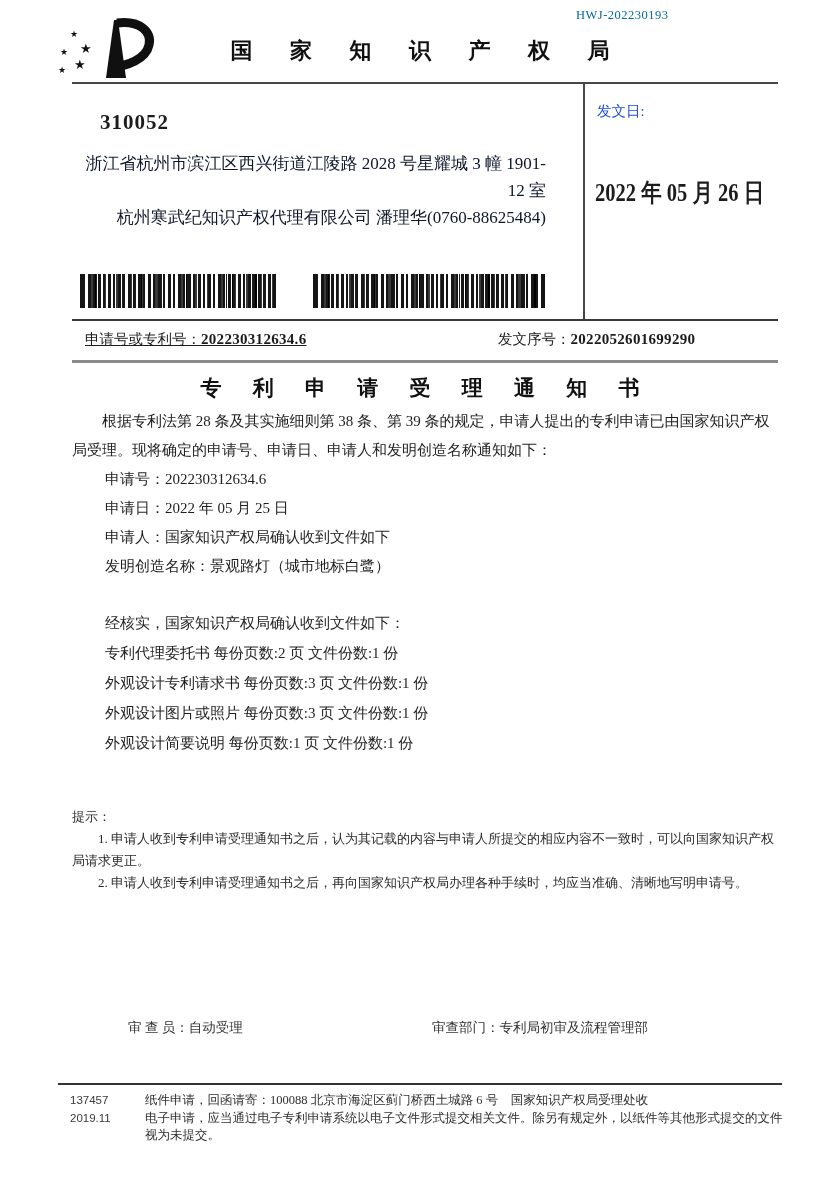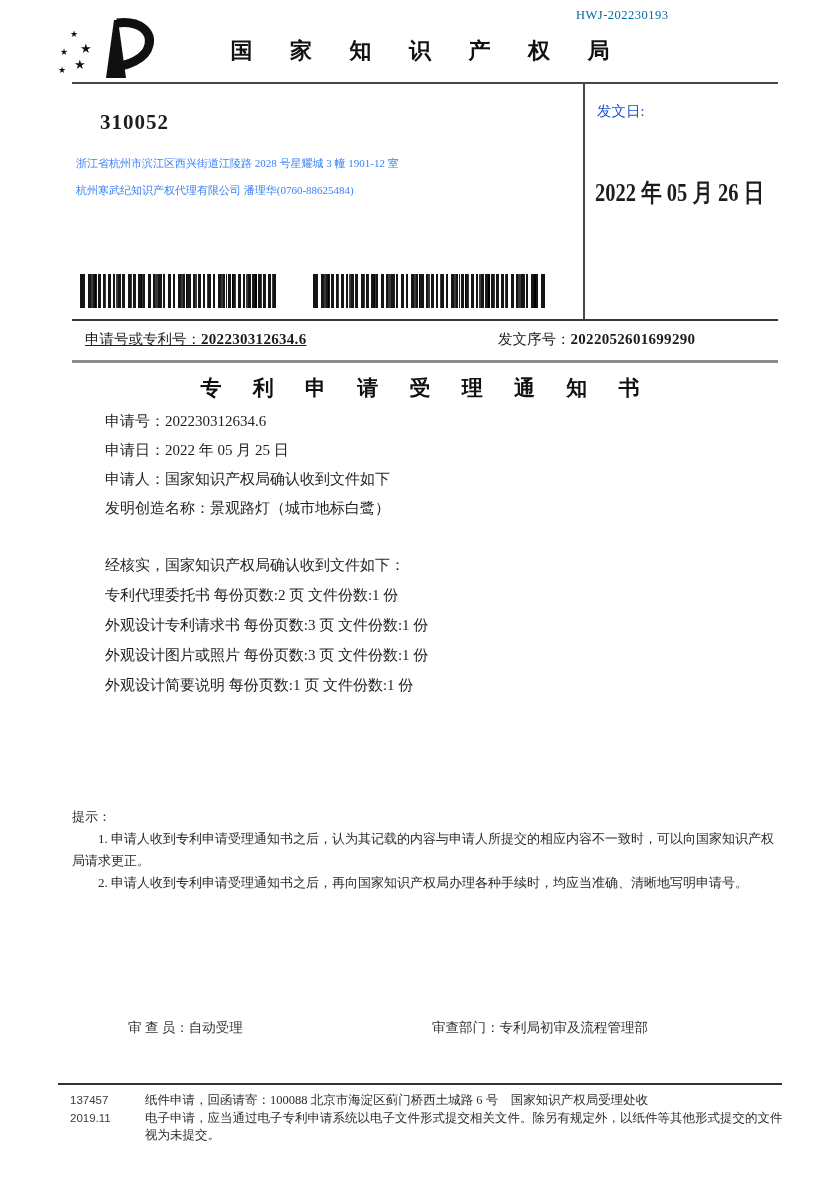--- a/index.html
+++ b/index.html
@@ -25,21 +25,21 @@
   }
   .hline{position:absolute;left:72px;width:706px;border-top:2px solid #474747;}
   .hline-1{top:82px;}
   .hline-2{top:319px;border-top-width:2px;border-top-color:#383838;}
   .hline-3{top:360px;border-top-width:3px;border-top-color:#8b8b8b;}
   .vline{position:absolute;left:583px;top:84px;height:235px;border-left:2px solid #474747;}
   
   .postal-code{position:absolute;left:100px;top:110px;font-size:21px;font-weight:bold;letter-spacing:1px;}
   .addr-block{
     position:absolute;left:76px;top:150px;width:470px;
-    text-align:left;font-size:11px;line-height:27px;color:#3b82f6;
+    text-align:right;font-size:17px;line-height:27px;color:#0f172a;
   }
   
   .dispatch-label{position:absolute;left:597px;top:102px;font-size:14.5px;color:#1d4ed8;}
   .dispatch-date{
     position:absolute;left:595px;top:176px;
     font-size:25px;font-weight:bold;white-space:nowrap;
     transform:scaleX(.82);transform-origin:left center;letter-spacing:0;
   }
   
   .barcode{
@@ -139,20 +139,21 @@
     <div class="ref-group-b">
       <span>发文序号：</span><span class="ref-value">2022052601699290</span>
     </div>
   </div>
 
   <div class="hline hline-3"></div>
 
   <div class="notice-title">专 利 申 请 受 理 通 知 书</div>
 
   <div class="notice-body">
+    <p class="intro">根据专利法第 28 条及其实施细则第 38 条、第 39 条的规定，申请人提出的专利申请已由国家知识产权局受理。现将确定的申请号、申请日、申请人和发明创造名称通知如下：</p>
     <div class="field-line">申请号：202230312634.6</div>
     <div class="field-line">申请日：2022 年 05 月 25 日</div>
     <div class="field-line">申请人：国家知识产权局确认收到文件如下</div>
     <div class="field-line">发明创造名称：景观路灯（城市地标白鹭）</div>
     <div class="body-gap"></div>
     <div class="received-heading">经核实，国家知识产权局确认收到文件如下：</div>
     <div class="doc-line">专利代理委托书  每份页数:2 页  文件份数:1 份</div>
     <div class="doc-line">外观设计专利请求书  每份页数:3 页  文件份数:1 份</div>
     <div class="doc-line">外观设计图片或照片  每份页数:3 页  文件份数:1 份</div>
     <div class="doc-line">外观设计简要说明  每份页数:1 页  文件份数:1 份</div>

